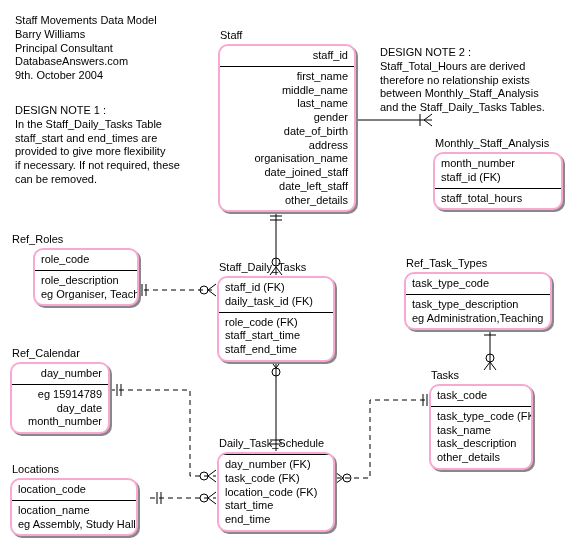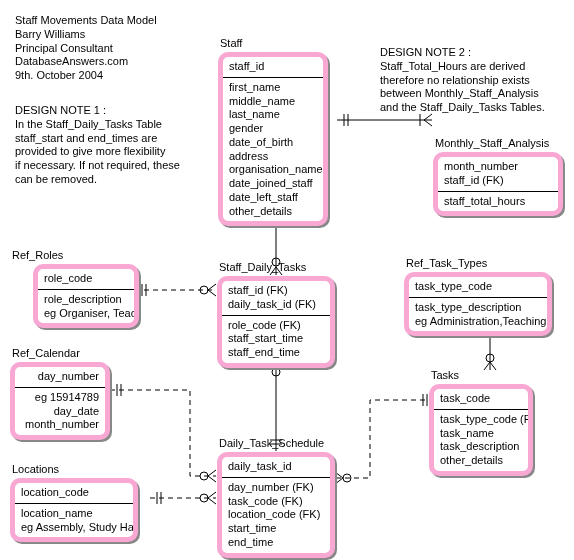--- a/index.html
+++ b/index.html
@@ -27,21 +27,21 @@
     position: absolute;
     background: #fff;
   }
   .entity-title {
     position: absolute;
     top: -15px;
     left: 2px;
     font-size: 11px;
   }
   .entity-box {
-    border: 5px solid #f9a8d4;
+    border: 2px solid #f9a8d4;
     border-radius: 10px;
     overflow: hidden;
     box-shadow: 2px 2px 0 #888;
     background: #fff;
   }
   .section {
     padding: 3px 6px;
     line-height: 1.25;
     white-space: pre;
   }
@@ -137,21 +137,21 @@
 provided to give more flexibility
 if necessary. If not required, these
 can be removed.</span></div>
 
   <div class="text-block" style="left:380px; top:46px;"><span>DESIGN NOTE 2 :</span>
 <span>Staff_Total_Hours are derived
 therefore no relationship exists
 between Monthly_Staff_Analysis
 and the Staff_Daily_Tasks Tables.</span></div>
 
-  <div class="entity" style="left:218px; top:52px; width:110px;">
+  <div class="entity" style="left:218px; top:44px; width:138px;text-align:right;">
     <div class="entity-title">Staff</div>
     <div class="entity-box">
       <div class="section">staff_id</div>
       <div class="section sep">first_name
 middle_name
 last_name
 gender
 date_of_birth
 address
 organisation_name
@@ -163,21 +163,21 @@
 
   <div class="entity" style="left:433px; top:152px; width:130px;border-radius:25px;">
     <div class="entity-title">Monthly_Staff_Analysis</div>
     <div class="entity-box">
       <div class="section">month_number
 staff_id (FK)</div>
       <div class="section sep">staff_total_hours</div>
     </div>
   </div>
 
-  <div class="entity" style="left:10px; top:264px; width:106px;padding-left:23px;">
+  <div class="entity" style="left:10px; top:248px; width:106px;padding-left:23px;">
     <div class="entity-title">Ref_Roles</div>
     <div class="entity-box">
       <div class="section">role_code</div>
       <div class="section sep">role_description
 eg Organiser, Teacher</div>
     </div>
   </div>
 
   <div class="entity" style="left:217px; top:276px; width:118px;">
     <div class="entity-title">Staff_Daily_Tasks</div>
@@ -225,21 +225,20 @@
     <div class="entity-box">
       <div class="section">location_code</div>
       <div class="section sep">location_name
 eg Assembly, Study Hall</div>
     </div>
   </div>
 
   <div class="entity" style="left:217px; top:452px; width:118px;">
     <div class="entity-title">Daily_Task_Schedule</div>
     <div class="entity-box">
-      <div class="section">daily_task_id</div>
       <div class="section sep">day_number (FK)
 task_code (FK)
 location_code (FK)
 start_time
 end_time</div>
     </div>
   </div>
 
 </div>
 

